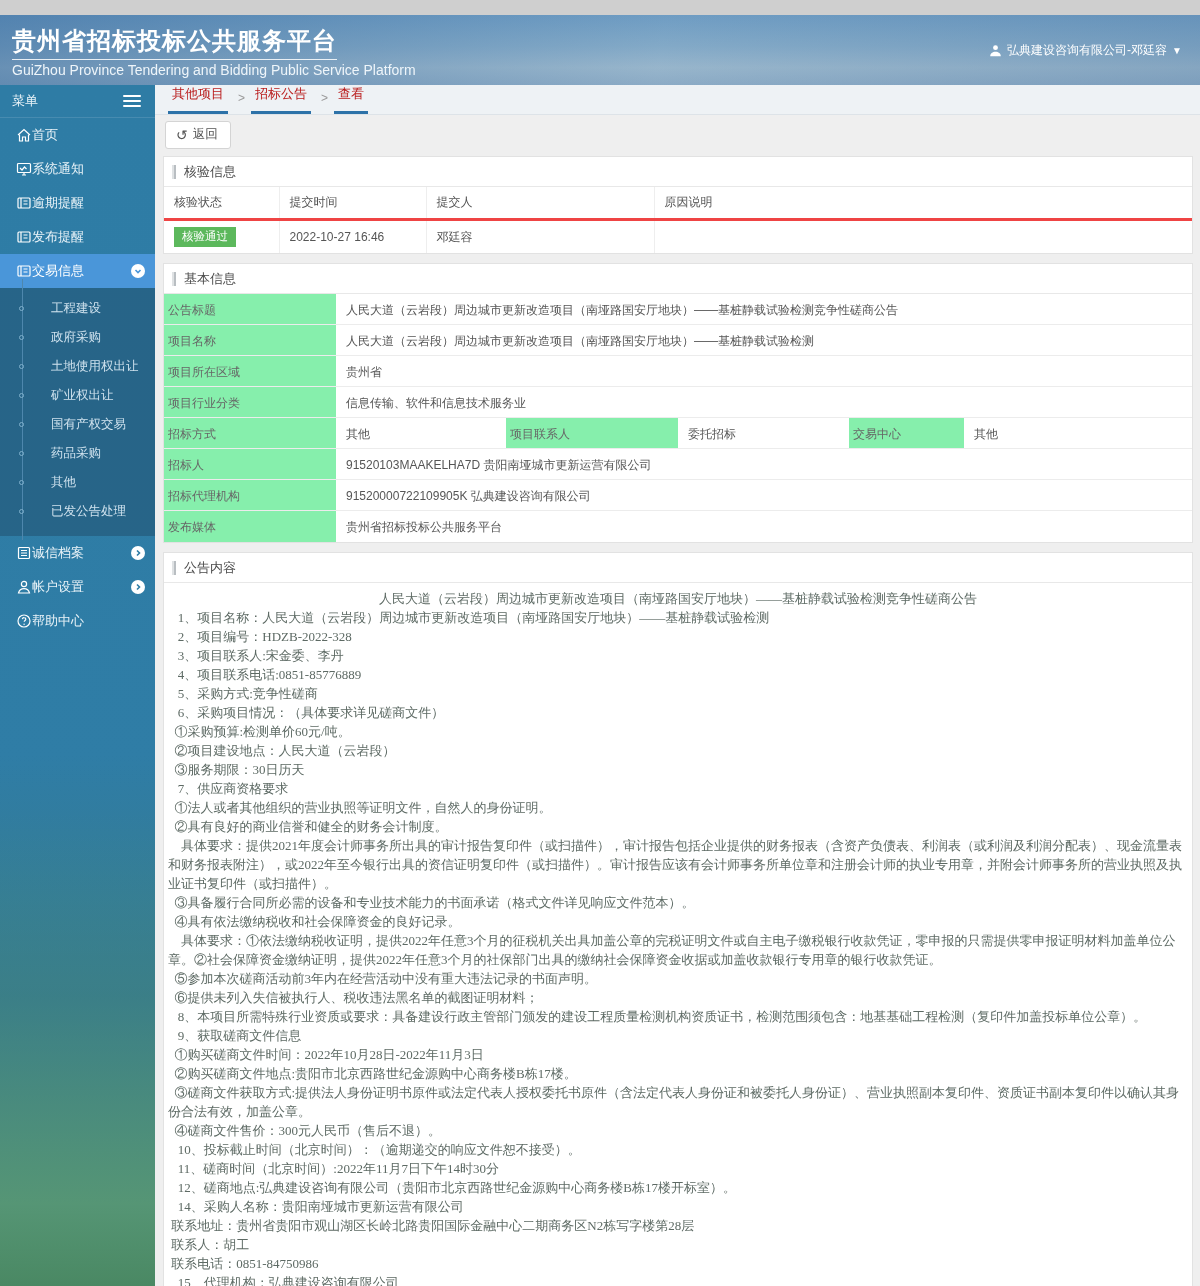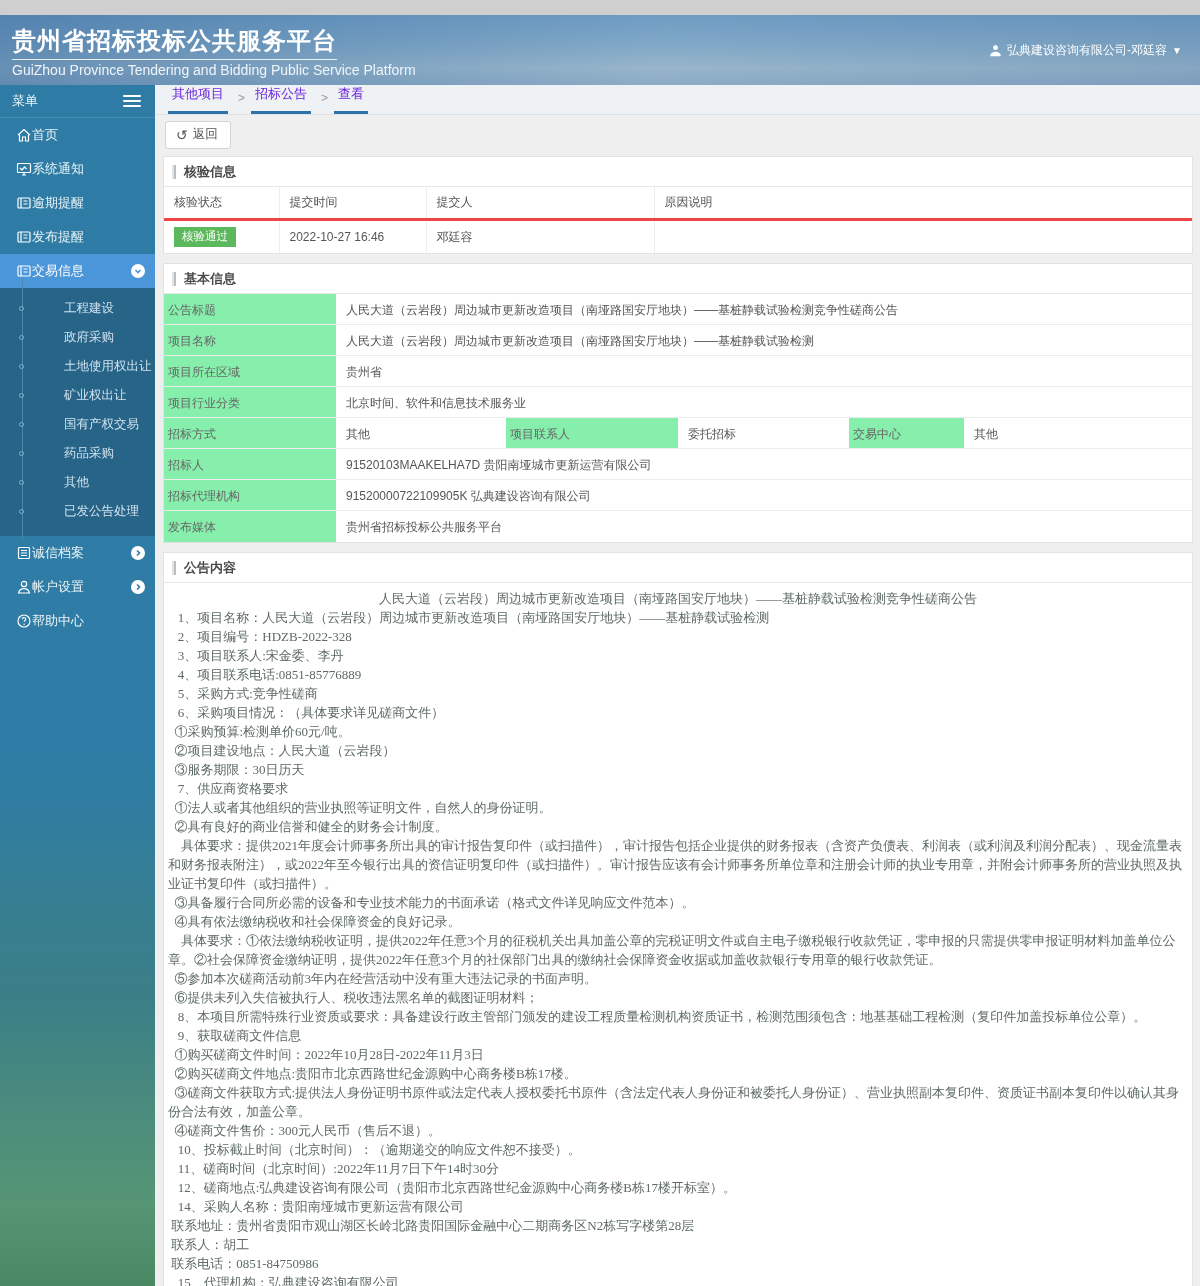--- a/index.html
+++ b/index.html
@@ -36,37 +36,37 @@
   .menu-head { height:33px; display:flex; align-items:center; justify-content:space-between; padding:0 14px 0 12px; border-bottom:1px solid rgba(255,255,255,.12); font-size:13px; }
   .hamburger { width:18px; cursor:pointer; }
   .hamburger span { display:block; height:2px; background:#fff; margin:3px 0; border-radius:1px; }
   .side-item { height:34px; display:flex; align-items:center; padding:0 10px 0 16px; cursor:pointer; }
   .side-item .lbl { flex:1; }
   .side-item svg { flex:0 0 16px; }
   .side-item.active { background:#4a96d9; color:#fff; }
   .chev-circle { width:14px; height:14px; border-radius:50%; background:#fff; display:flex; align-items:center; justify-content:center; }
   .chev-circle svg { flex:0 0 8px; }
   .submenu { list-style:none; background:rgba(20,40,60,.28); padding:6px 0 10px 0; }
-  .submenu-item { position:relative; height:29px; line-height:29px; padding-left:64px; color:#cfe2ee; font-size:12.5px; cursor:pointer; }
+  .submenu-item { position:relative; height:29px; line-height:29px; padding-left:51px; color:#cfe2ee; font-size:12.5px; cursor:pointer; }
   .submenu-item::before { content:""; position:absolute; left:22px; top:-15px; bottom:-14px; width:1px; background:#4e87ad; }
   .submenu-item .dot { position:absolute; left:19px; top:12px; width:5px; height:5px; border:1px solid #7fb0cc; border-radius:50%; background:transparent; z-index:1; }
 
   
   .main { flex:1; display:flex; flex-direction:column; background:#efefef; min-width:0; }
   .breadcrumb-bar { height:33px; background:#eef2f5; border-bottom:1px solid #dde3e8; display:flex; align-items:flex-end; gap:0; padding:0 0 0 13px; }
-  .crumb { font-size:13px; color:#6d28d9; padding:0 4px 8px 4px; border-bottom:3px solid #2d72a8; margin-right:4px; cursor:pointer;text-align:right; }
+  .crumb { font-size:13px; color:#b91c1c; padding:0 4px 8px 4px; border-bottom:3px solid #2d72a8; margin-right:4px; cursor:pointer;text-align:right; }
   .crumb-sep { font-size:12px; color:#999; padding:0 6px 9px 6px; }
   .toolbar { padding:6px 0 7px 10px; }
   .btn-back { display:inline-flex; align-items:center; gap:5px; background:#fff; border:1px solid #d4d4d4; border-radius:3px; padding:4px 12px 5px 10px; font-size:12.5px; color:#555; cursor:pointer; }
   .btn-back .undo { font-size:14px; line-height:12px; color:#555; }
 
   .box { background:#fff; border:1px solid #e2e2e2; margin:0 7px 9px 8px; }
   .section-head { display:flex; align-items:center; gap:8px; height:30px; padding-left:8px; border-bottom:1px solid #e8e8e8; }
   .section-bar { width:4px; height:14px; background:#b9bec2; border-left:2px solid #dfe2e4; }
-  .section-title { font-size:13px; font-weight:bold; color:#4a4a4a; }
+  .section-title { font-size:13px; font-weight:normal; color:#4a4a4a; }
 
   
   .vtable { width:100%; border-collapse:collapse; font-size:12px; color:#555; }
   .vtable th { font-weight:normal; text-align:left; padding:7px 10px; border-bottom:3px solid #ef4444; border-right:1px solid #eee; color:#555; }
   .vtable td { padding:6px 10px; border-right:1px solid #eee; height:28px; }
   .vtable th:last-child, .vtable td:last-child { border-right:none; }
   .badge-pass { display:inline-block; background:#5cb85c; color:#fff; font-size:11.5px; padding:2px 8px 3px; border-radius:0; }
 
   
   .info-row { display:flex; border-bottom:1px solid #ececec; min-height:31px; font-size:12px; }
@@ -301,21 +301,21 @@
         <div class="info-row">
           <div class="ilabel">项目名称</div>
           <div class="ivalue">人民大道（云岩段）周边城市更新改造项目（南垭路国安厅地块）——基桩静载试验检测</div>
         </div>
         <div class="info-row">
           <div class="ilabel">项目所在区域</div>
           <div class="ivalue">贵州省</div>
         </div>
         <div class="info-row">
           <div class="ilabel">项目行业分类</div>
-          <div class="ivalue">北京时间、软件和信息技术服务业</div>
+          <div class="ivalue">信息传输、软件和信息技术服务业</div>
         </div>
         <div class="info-row">
           <div class="ilabel">招标方式</div>
           <div class="ivalue mid">其他</div>
           <div class="ilabel w2">项目联系人</div>
           <div class="ivalue w2">委托招标</div>
           <div class="ilabel w3">交易中心</div>
           <div class="ivalue w3">其他</div>
         </div>
         <div class="info-row">

